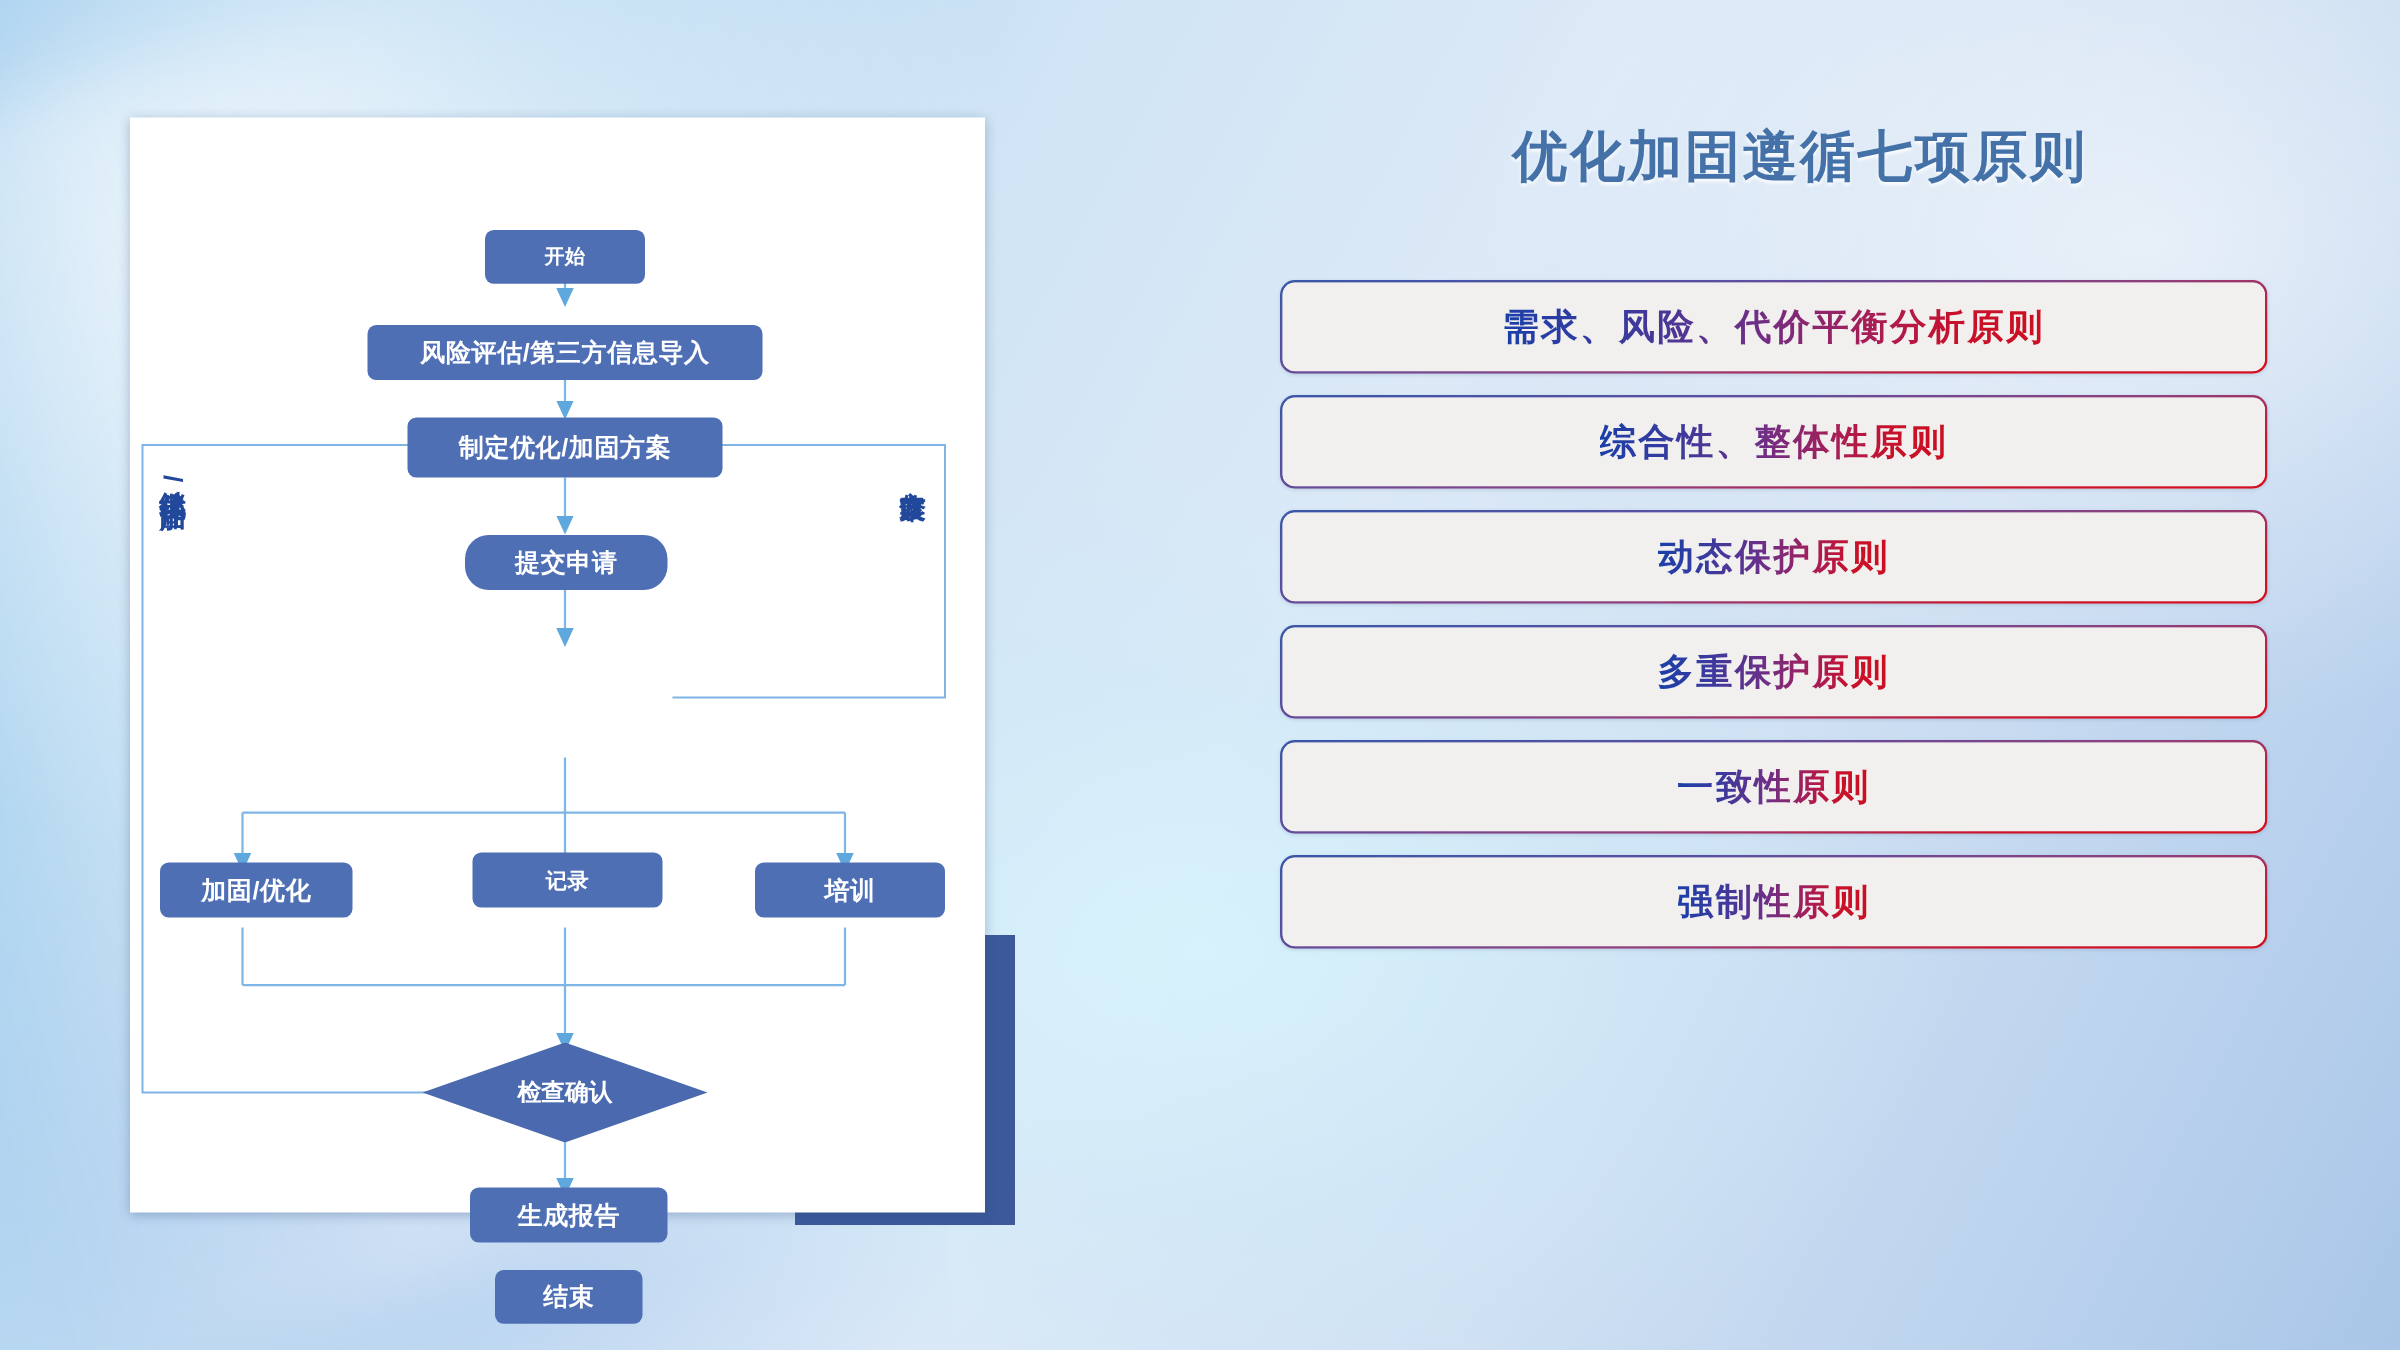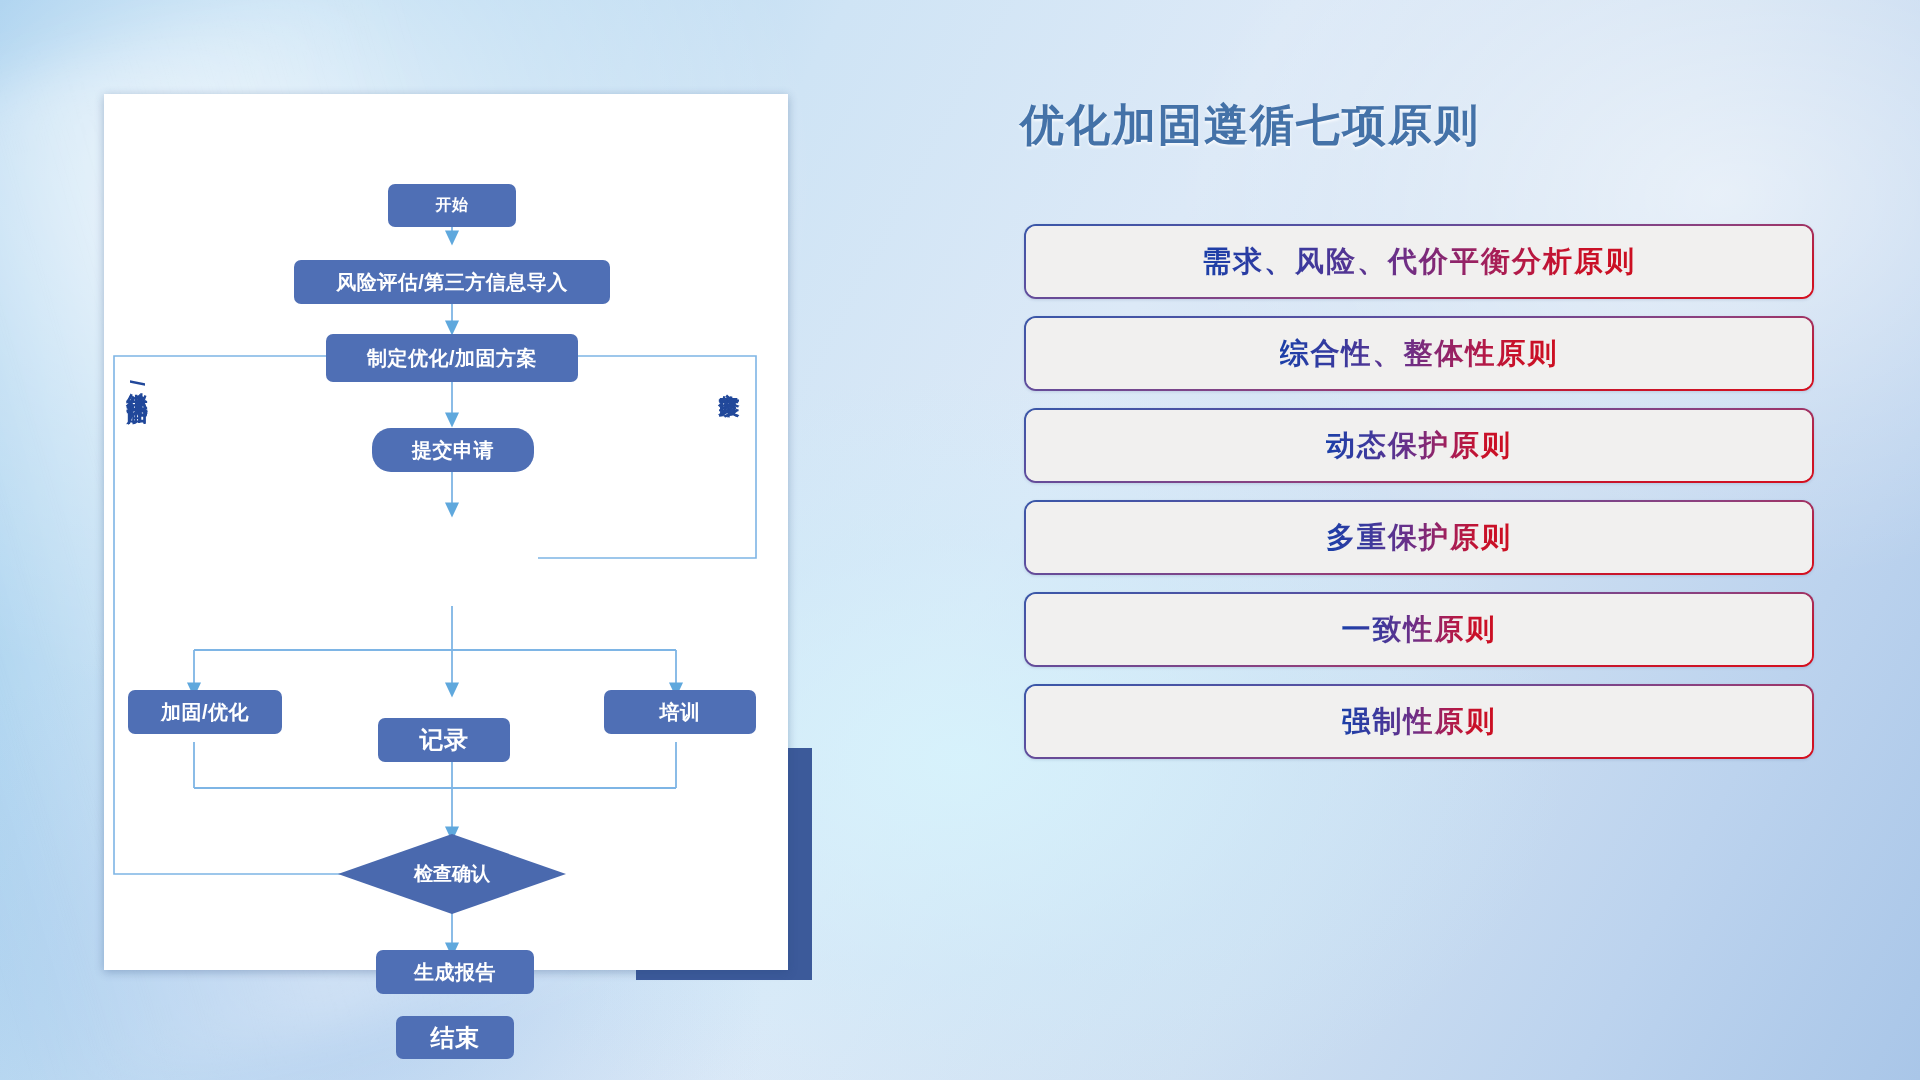--- a/index.html
+++ b/index.html
@@ -49,21 +49,21 @@
 
   .vlabel{position:absolute;color:#21489a;font-weight:bold;
     writing-mode:vertical-rl;text-orientation:upright;line-height:1.05;
     letter-spacing:1px;}
   .vlabel.slash{text-orientation:mixed;}
 
   svg.wires{position:absolute;left:0;top:0;width:684px;height:876px;overflow:visible;}
 
   
   .panel{position:absolute;left:1020px;top:96px;width:840px;height:900px;}
-  .panel-title{position:absolute;left:0;top:0;width:840px;text-align:left;
+  .panel-title{position:absolute;left:0;top:0;width:840px;text-align:center;
     font-size:44px;font-weight:bold;color:#4472a8;letter-spacing:2px;
     text-shadow:0 2px 3px rgba(255,255,255,.85);}
   .plist{position:absolute;left:4px;top:128px;width:790px;}
   .pbox{position:relative;height:71px;margin-bottom:17px;border-radius:12px;
     background:#f1f0ef;padding:2px;
     background-image:linear-gradient(#f1f0ef,#f1f0ef),
                      linear-gradient(170deg,#3a57a8 0%,#5b4fa0 30%,#8f3f7c 58%,#c8152b 82%,#d5101f 100%);
     background-origin:border-box;background-clip:content-box,border-box;
     box-shadow:0 1px 3px rgba(60,90,140,.18);font-family:Liberation Serif, serif;}
   .pbox .inner{height:100%;width:100%;border-radius:10px;background:#f1f0ef;
@@ -150,38 +150,38 @@
 
     <div class="node" style="left:268px;top:334px;width:162px;height:44px;font-size:20px;border-radius:19px;">
       <span>提交申请</span>
     </div>
 
 
     <div class="node" style="left:24px;top:596px;width:154px;height:44px;font-size:20px;">
       <span>加固/优化</span>
     </div>
 
-    <div class="node" style="left:274px;top:624px;width:132px;height:44px;font-size:24px;">
+    <div class="node" style="left:274px;top:588px;width:152px;height:44px;font-size:17px;">
       <span>记录</span>
     </div>
 
     <div class="node" style="left:500px;top:596px;width:152px;height:44px;font-size:20px;">
       <span>培训</span>
     </div>
 
     <div class="diamond" style="left:234px;top:740px;width:228px;height:80px;font-size:19px;">
       <div class="dshape"></div>
       <span>检查确认</span>
     </div>
 
     <div class="node" style="left:272px;top:856px;width:158px;height:44px;font-size:20px;">
       <span>生成报告</span>
     </div>
 
-    <div class="node" style="left:292px;top:922px;width:118px;height:43px;font-size:24px;">
+    <div class="node" style="left:292px;top:922px;width:118px;height:43px;font-size:20px;">
       <span>结束</span>
     </div>
 
     <div class="vlabel slash" style="left:22px;top:282px;font-size:21px;">继续优化/加固</div>
 
     <div class="vlabel" style="left:614px;top:282px;font-size:21px;">方案修改</div>
   </div>
 
   <div class="panel">
 

